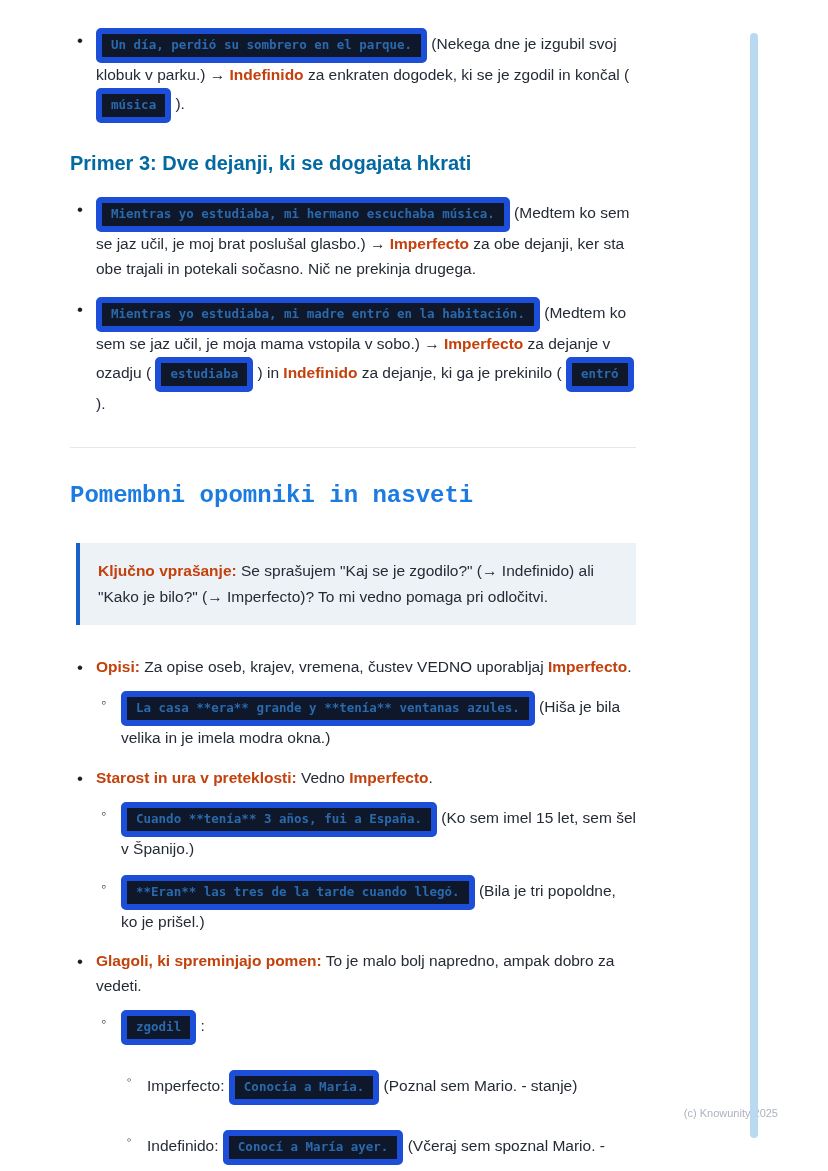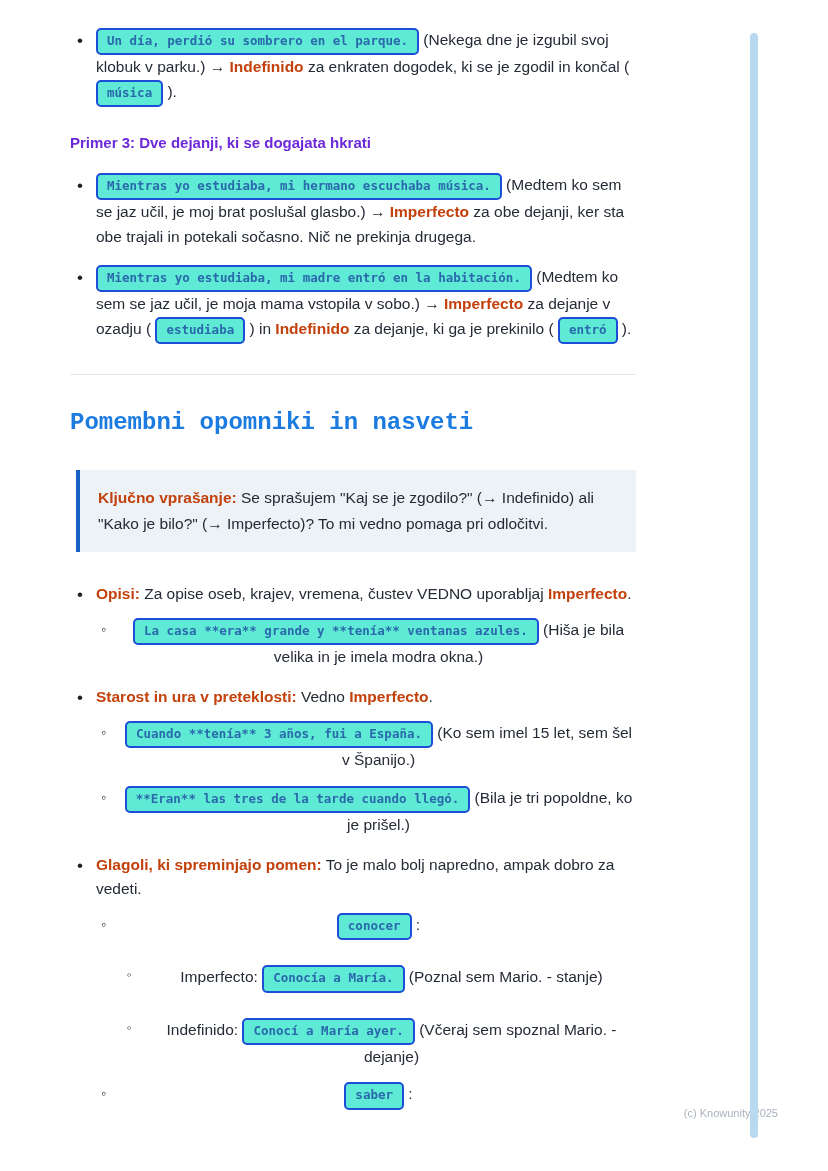--- a/index.html
+++ b/index.html
@@ -48,45 +48,45 @@
 
   li.l3 { padding-left: 24px; margin-bottom: 13px; margin-top: 25px; }
   li.l3::before {
     content: "\25E6";
     position: absolute;
     left: 4px; top: 0;
     font-size: 13px;
     color: #1a1f29;
   }
 
-  ul.sub { margin-top: 11px; text-align: center; }
+  ul.sub { margin-top: 11px; }
   ul.sub2 { margin-top: 11px; margin-left: 2px; }
   li:last-child { margin-bottom: 0; }
 
   strong { font-weight: 700; color: #c2410c; }
 
   code.snippet {
     font-family: "DejaVu Sans Mono", monospace;
     font-size: 12.5px;
     font-weight: 700;
     color: #2a69ac;
-    background: #5eead4;
-    border: 2px solid #1d4ed8;
+    background: #0f172a;
+    border: 6px solid #1d4ed8;
     border-radius: 5px;
     padding: 2px 9px 3px;
     white-space: nowrap;
     display: inline-block;
     line-height: 1.45;
     vertical-align: baseline;
   }
 
   h3.sub-heading {
-    font-size: 15px;
+    font-size: 20px;
     font-weight: 700;
-    color: #6d28d9;
+    color: #0369a1;
     margin: 24px 0 18px;
   }
 
   hr.divider {
     border: none;
     border-top: 1px solid #e3e8ee;
     margin: 30px 0 0;
   }
 
   h2.section-heading {
@@ -176,21 +176,21 @@
             <code class="snippet">**Eran** las tres de la tarde cuando llegó.</code><span> (Bila je tri popoldne, ko je prišel.)</span>
           </li>
         </ul>
       </li>
 
       <li class="l1">
         <strong>Glagoli, ki spreminjajo pomen:</strong><span> To je malo bolj napredno, ampak dobro za vedeti.</span>
         <ul class="sub">
 
           <li class="l2">
-            <code class="snippet">conocer</code><span> :</span>
+            <code class="snippet">zgodil</code><span> :</span>
             <ul class="sub2">
               <li class="l3">
                 <span>Imperfecto: </span><code class="snippet">Conocía a María.</code><span> (Poznal sem Mario. - stanje)</span>
               </li>
               <li class="l3">
                 <span>Indefinido: </span><code class="snippet">Conocí a María ayer.</code><span> (Včeraj sem spoznal Mario. - dejanje)</span>
               </li>
             </ul>
           </li>
 

